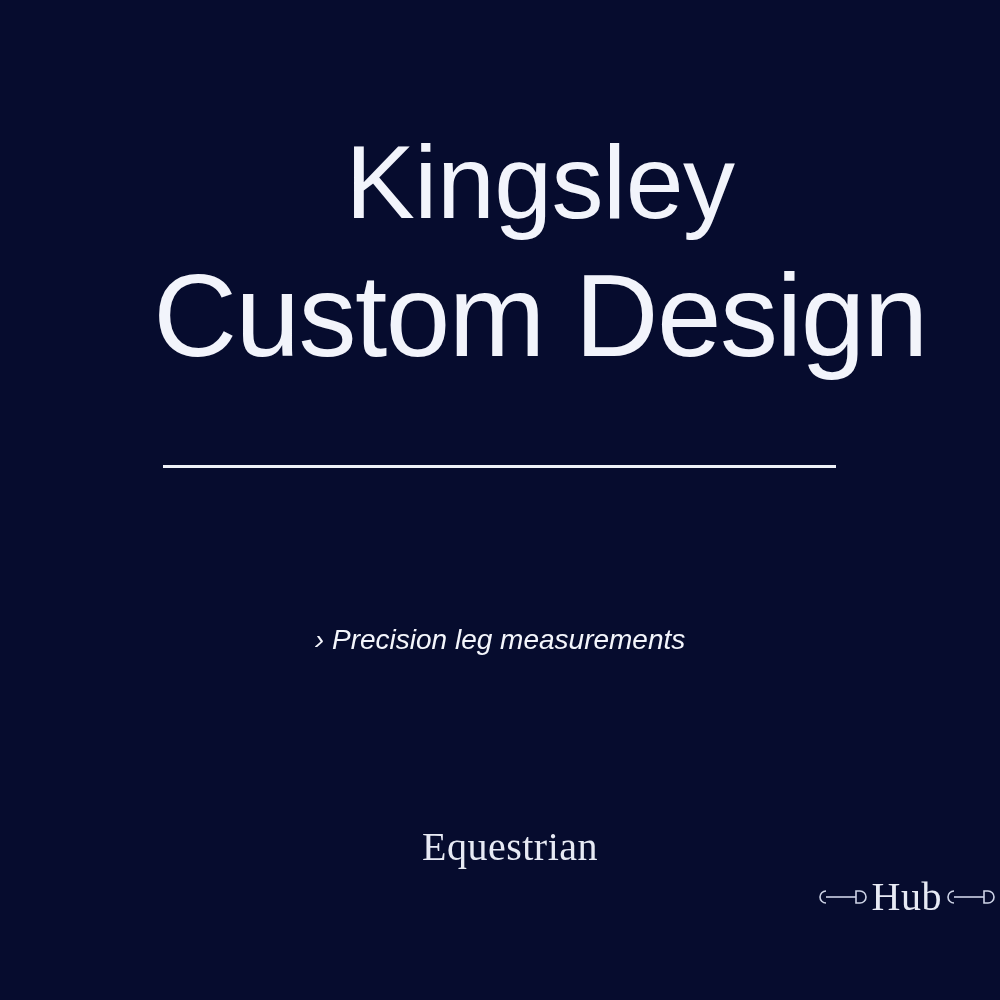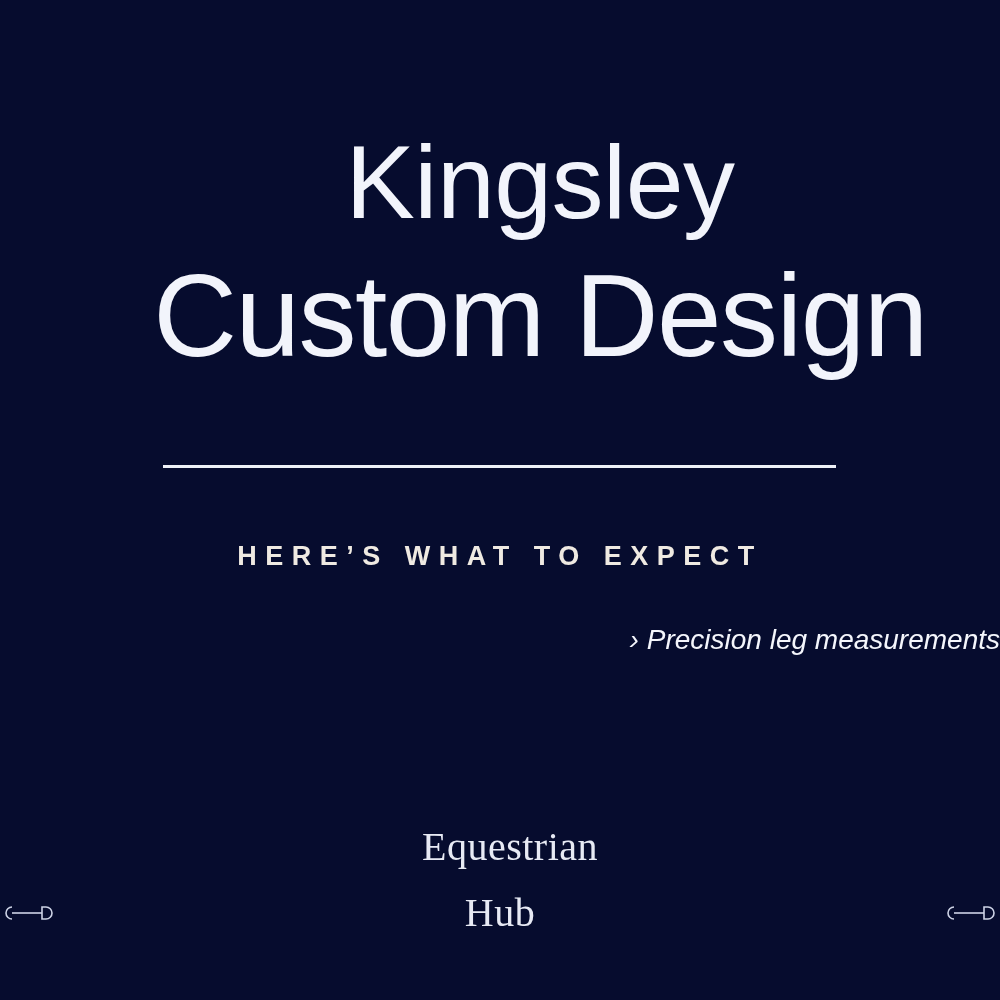--- a/index.html
+++ b/index.html
@@ -79,21 +79,21 @@
     line-height: 34px;
     white-space: nowrap;
   }
 
   
   .bullets {
     position: absolute;
     left: 0;
     top: 622px;
     width: 1000px;
-    text-align: right;
+    text-align: center;
     color: #f4f6fc;
     font-style: italic;
     font-size: 28px;
     line-height: 36px;
   }
 
   .bullet-row {
     display: block;
     white-space: nowrap;
   }
@@ -124,23 +124,23 @@
     display: block;
     font-size: 40px;
     line-height: 46px;
     letter-spacing: 0.5px;
     margin-left: 20px;
   }
 
   .logo-row {
     display: flex;
     align-items: center;
-    justify-content: space-between;
-    gap: 21px;
-    margin-top: 20px;
+    justify-content: flex-end;
+    gap: 0;
+    margin-top: 4px;
   }
 
   .logo-sub {
     font-size: 40px;
     line-height: 46px;
     letter-spacing: 0.5px;
   }
 
   .bit-ornament {
     display: block;
@@ -151,21 +151,20 @@
 
 <div id="poster">
 
   <div class="headline">
     <span class="headline-line headline-line-1">Kingsley</span>
     <span class="headline-line headline-line-2">Custom Design</span>
   </div>
 
   <div class="divider"></div>
 
-  <div class="eyebrow">HERE’S WHAT TO EXPECT</div>
 
   <div class="bullets">
 
     <span class="bullet-row">
       <span class="bullet-marker">›</span><span>Precision leg measurements</span>
     </span>
 
 
 
 

